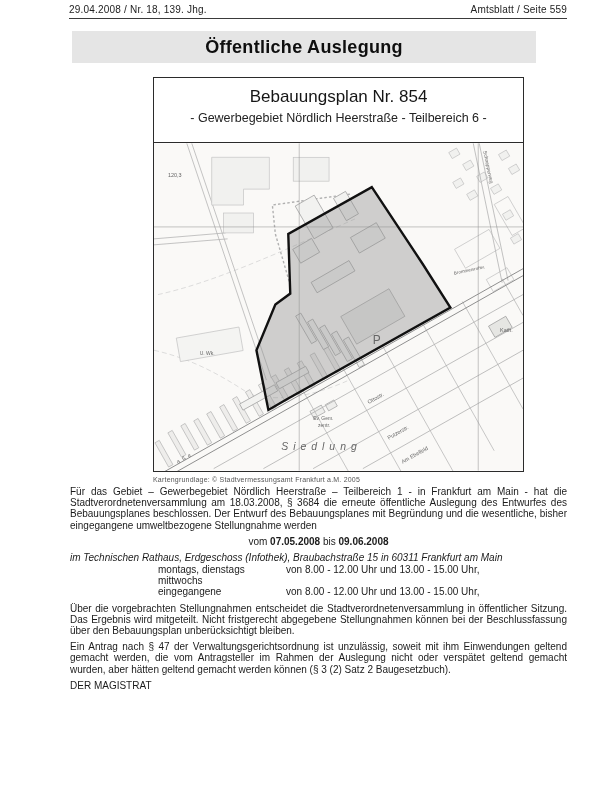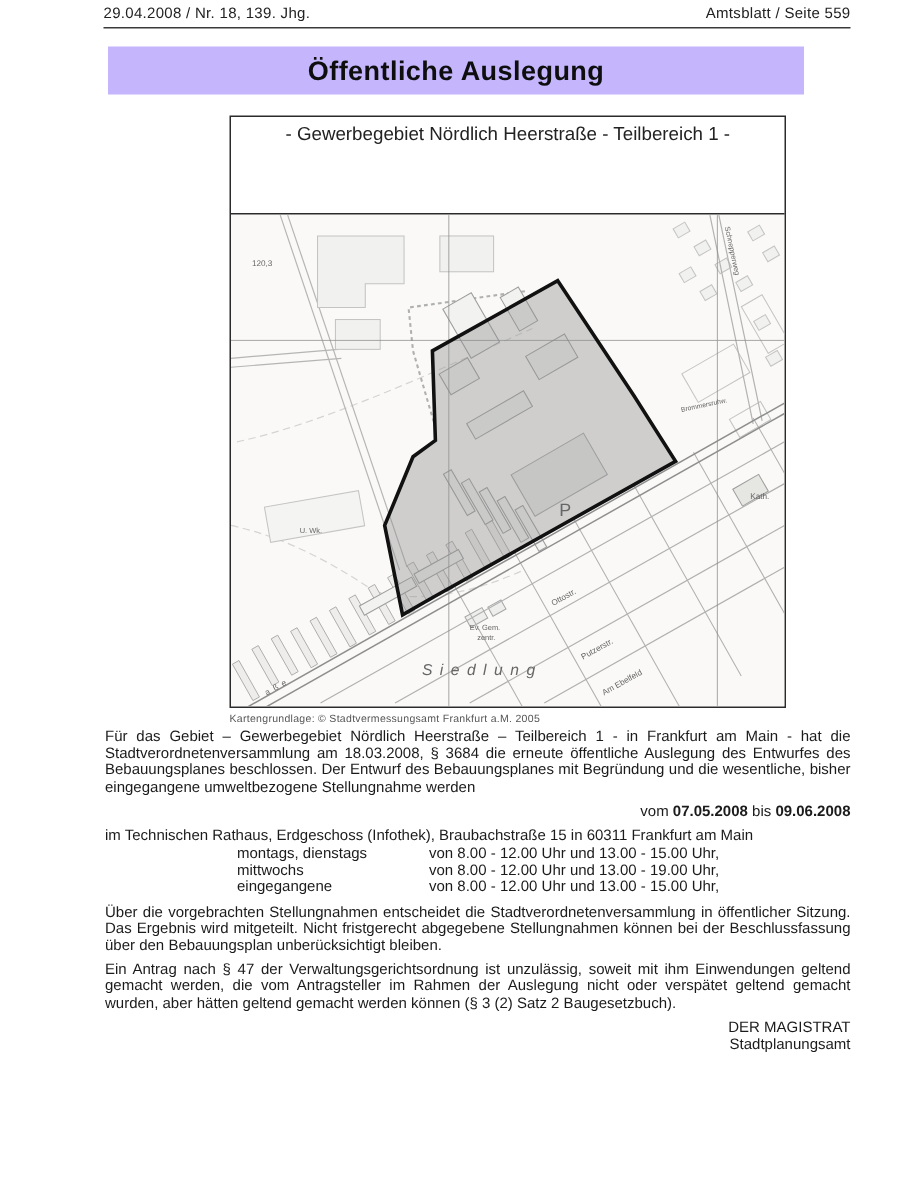--- a/index.html
+++ b/index.html
@@ -14,21 +14,21 @@
   .hdr{
     position:absolute;left:35px;right:33px;top:4px;
     display:flex;justify-content:space-between;
     font-size:10px;letter-spacing:.2px;color:#222;
     border-bottom:1.2px solid #3a3a3a;padding-bottom:3px;
   }
 
   
   .banner{
     position:absolute;left:38px;top:31px;width:464px;height:32px;
-    background:#c4b5fd;
+    background:#e5e5e5;
     display:flex;align-items:center;justify-content:center;
     font-size:18px;font-weight:bold;color:#0e0e0e;letter-spacing:.3px;
   }
 
   
   .mapbox{
     position:absolute;left:119px;top:77px;width:371px;height:395px;
     border:1px solid #2b2b2b;background:#fff;box-sizing:border-box;
   }
   .mapbox .titleblock{
@@ -43,46 +43,47 @@
     position:absolute;left:119px;top:476px;font-size:7px;color:#555;
     letter-spacing:.2px;
   }
 
   
   .bodytext{
     position:absolute;left:36px;right:33px;top:486px;
     font-size:10px;line-height:11.2px;text-align:justify;color:#1b1b1b;
   }
   .bodytext p{margin:0 0 5px 0;}
-  .dateline{text-align:right;margin:3px 0 5px 0;}
+  .dateline{text-align:center;margin:3px 0 5px 0;}
   .schedule{margin:1px 0 5px 88px;line-height:10.8px;}
   .schedule .row{display:flex;}
   .schedule .days{width:128px;}
-  .sig{line-height:11.5px;text-align:right;margin-top:3px;}
+  .sig{line-height:11.5px;text-align:left;margin-top:3px;}
 
   
   .mt{fill:#666;font-family:"Liberation Sans",sans-serif;}
 </style>
 </head>
 <body>
 
 <div class="page">
 
   <div class="hdr">
     <span>29.04.2008 / Nr. 18, 139. Jhg.</span>
     <span>Amtsblatt / Seite 559</span>
   </div>
 
   <div class="banner">
     <span>Öffentliche Auslegung</span>
   </div>
 
   <div class="mapbox">
     <div class="titleblock">
-      <div class="t2">- Gewerbegebiet Nördlich Heerstraße - Teilbereich 1 -</div>
+      <div class="t1">Bebauungsplan Nr. 854</div>
+      <div class="t2">- Gewerbegebiet Nördlich Heerstraße - Teilbereich 6 -</div>
     </div>
     <div class="maparea">
       <svg width="369" height="328" viewBox="0 0 371 329">
 
         <rect x="0" y="0" width="371" height="329" fill="#faf9f7"></rect>
 
         <g stroke="#d4d4d4" stroke-width="0.8" fill="none" stroke-dasharray="5,3">
           <path d="M4,152 C60,140 130,108 202,76"></path>
           <path d="M0,208 C36,216 66,232 96,252"></path>
           <path d="M96,252 C130,262 170,250 196,238"></path>
@@ -202,39 +203,37 @@
   </div>
   <div class="map-caption">Kartengrundlage: © Stadtvermessungsamt Frankfurt a.M. 2005</div>
 
   <div class="bodytext">
     <p>Für das Gebiet – Gewerbegebiet Nördlich Heerstraße – Teilbereich 1 - in Frankfurt am Main - hat die Stadtverordnetenversammlung am 18.03.2008, § 3684 die erneute öffentliche Auslegung des Entwurfes des Bebauungsplanes beschlossen. Der Entwurf des Bebauungsplanes mit Begründung und die wesentliche, bisher eingegangene umweltbezogene Stellungnahme werden</p>
 
     <div class="dateline">
       <span>vom </span><b>07.05.2008</b><span> bis </span><b>09.06.2008</b>
     </div>
 
-    <p style="margin-bottom:2px;">im Technischen Rathaus, Erdgeschoss (Infothek), Braubachstraße 15 in 60311 Frankfurt am Main</p>
+    <p style="margin-bottom:2px;font-style:italic;">im Technischen Rathaus, Erdgeschoss (Infothek), Braubachstraße 15 in 60311 Frankfurt am Main</p>
 
     <div class="schedule">
       <div class="row">
         <span class="days">montags, dienstags</span>
         <span class="times">von 8.00 - 12.00 Uhr und 13.00 - 15.00 Uhr,</span>
       </div>
       <div class="row">
         <span class="days">mittwochs</span>
-        <span class="times">von 8.00 - 12.00 Uhr und 13.00 - 19.00 Uhr,</span>
       </div>
       <div class="row">
         <span class="days">eingegangene</span>
         <span class="times">von 8.00 - 12.00 Uhr und 13.00 - 15.00 Uhr,</span>
       </div>
     </div>
 
     <p>Über die vorgebrachten Stellungnahmen entscheidet die Stadtverordnetenversammlung in öffentlicher Sitzung. Das Ergebnis wird mitgeteilt. Nicht fristgerecht abgegebene Stellungnahmen können bei der Beschlussfassung über den Bebauungsplan unberücksichtigt bleiben.</p>
     <p>Ein Antrag nach § 47 der Verwaltungsgerichtsordnung ist unzulässig, soweit mit ihm Einwendungen geltend gemacht werden, die vom Antragsteller im Rahmen der Auslegung nicht oder verspätet geltend gemacht wurden, aber hätten geltend gemacht werden können (§ 3 (2) Satz 2 Baugesetzbuch).</p>
 
     <div class="sig">
       <div>DER MAGISTRAT</div>
-      <div>Stadtplanungsamt</div>
     </div>
   </div>
 
 </div>
 
 </body></html>

